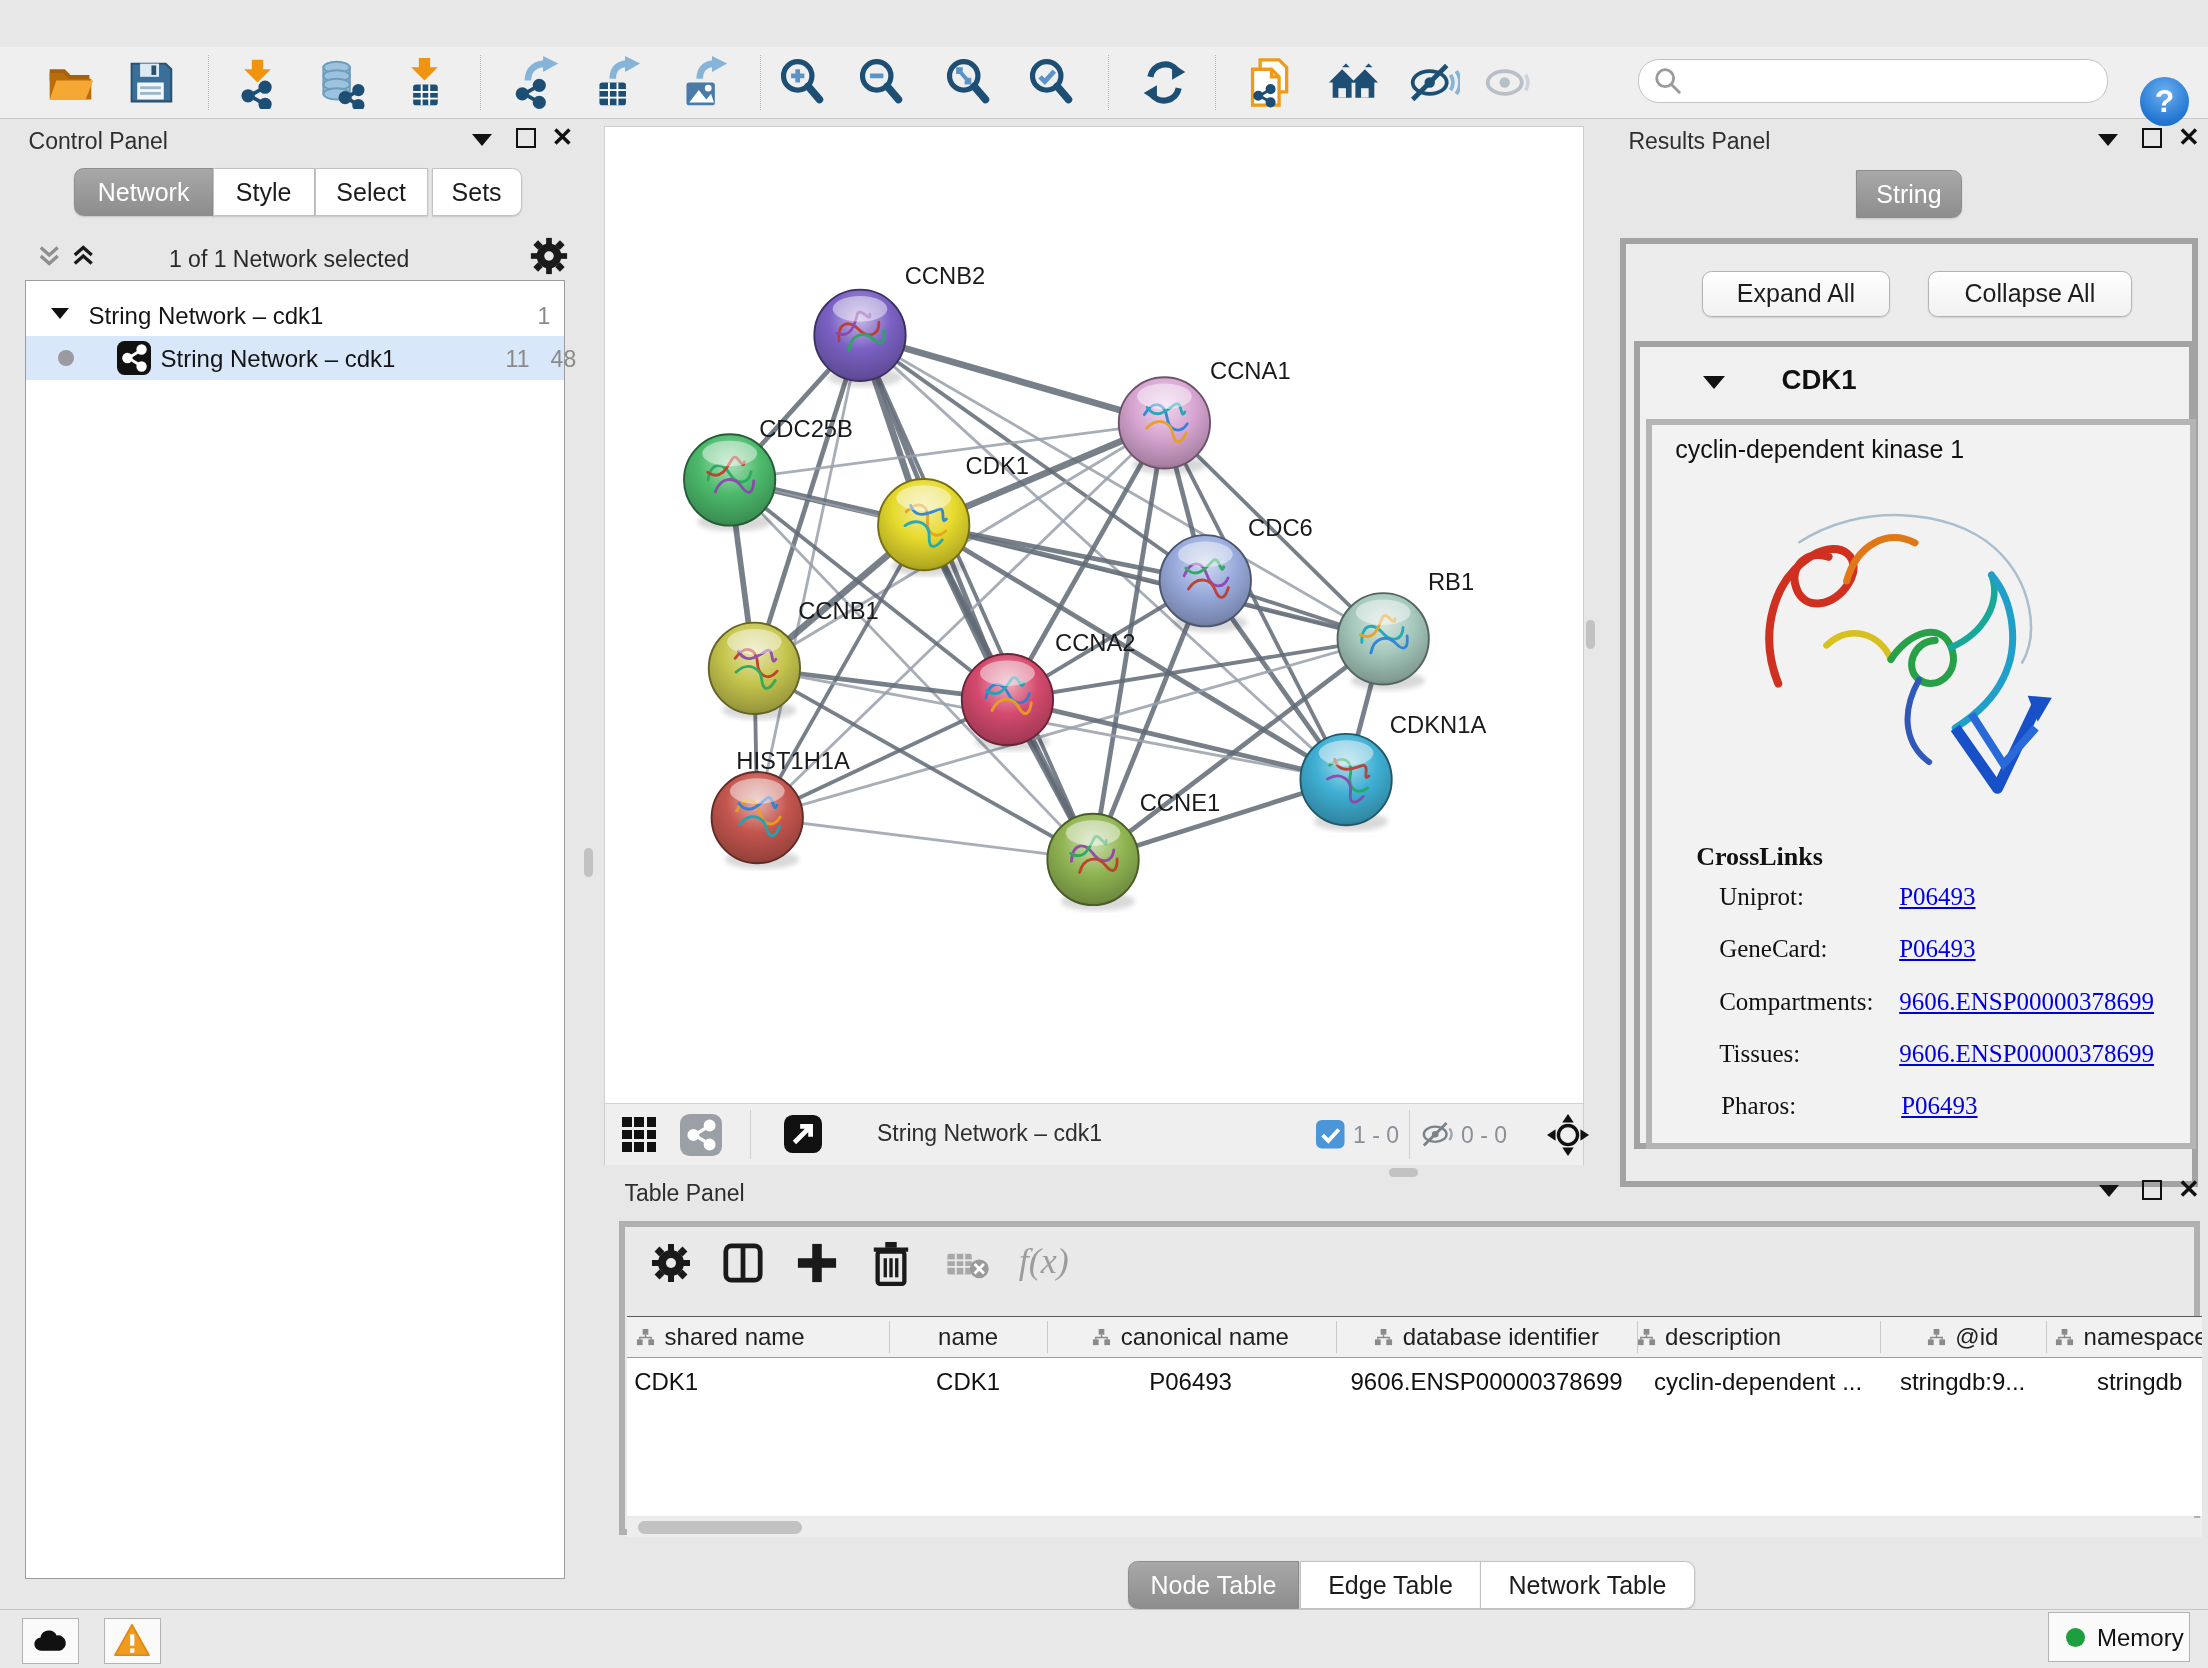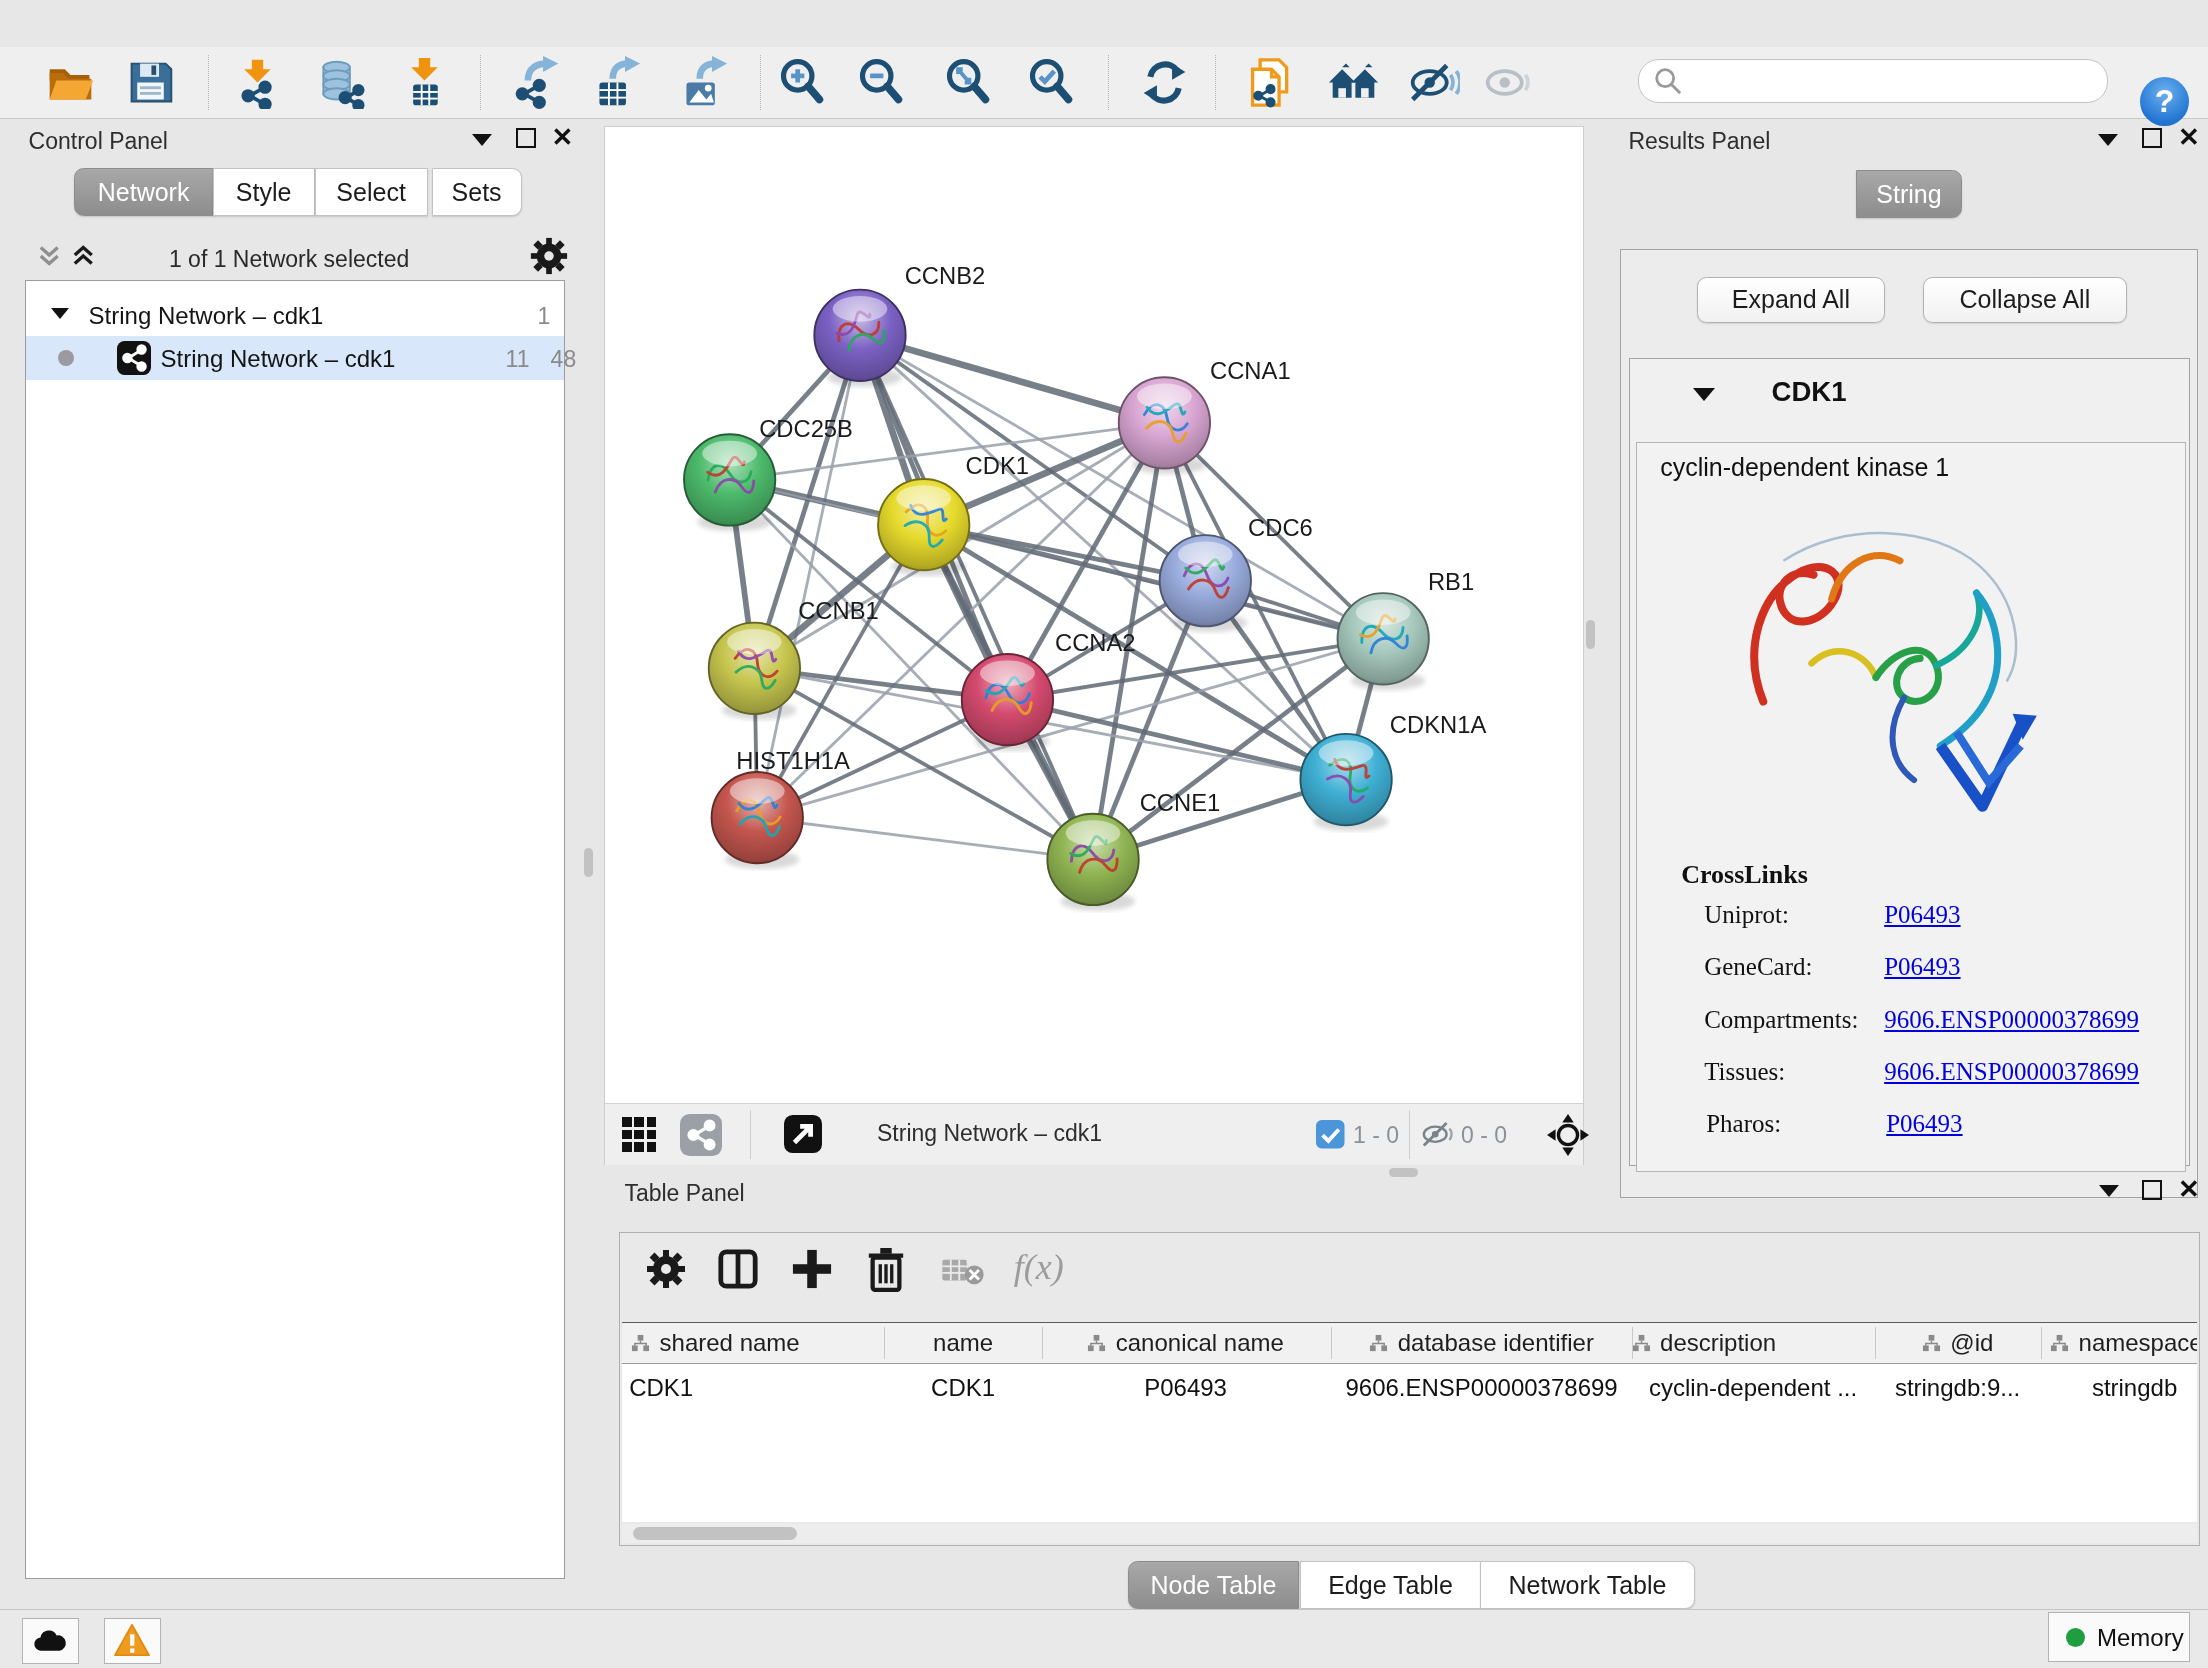--- a/index.html
+++ b/index.html
@@ -46,21 +46,21 @@
   .tree-count{font-size:23px;color:#8a8a8a;}
   .row-sel{background:#d8e7fa;}
   
   .net-canvas{position:absolute;left:604px;top:126px;width:980px;height:1039px;
       background:#fff;border:1px solid #cdcdcd;box-sizing:border-box;}
   .net-strip{position:absolute;left:0;top:976px;width:978px;height:61px;
       background:#efefef;border-top:1px solid #d2d2d2;}
   .strip-count{font-size:23px;color:#8a9098;}
   .grip{position:absolute;background:#c2c2c2;border-radius:5.7px;}
   
-  .box{position:absolute;border:1px solid #a3a3a3;box-sizing:border-box;margin-top:11px;}
+  .box{position:absolute;border:6px solid #a3a3a3;box-sizing:border-box;}
   .btn{position:absolute;background:linear-gradient(#ffffff,#f1f1f1);border:1px solid #b3b3b3;
       border-radius:9.5px;font-size:25px;color:#1c1c1c;text-align:center;
       box-shadow:0 1px 1.9px rgba(0,0,0,.12);}
   .xl-head{font-family:Liberation Serif, serif;font-weight:bold;font-size:26px;color:#111;}
   .xl-label{font-family:"Liberation Serif",serif;font-size:25px;color:#111;}
   .xl-link{font-family:"Liberation Serif",serif;font-size:25px;color:#0000dd;text-decoration:underline;}
   
   .th-label{font-size:24px;color:#1e1e1e;}
   .td-label{font-size:24px;color:#111;}
   .col-sep{position:absolute;top:3.8px;bottom:3.8px;width:1px;background:#c9c9c9;}

